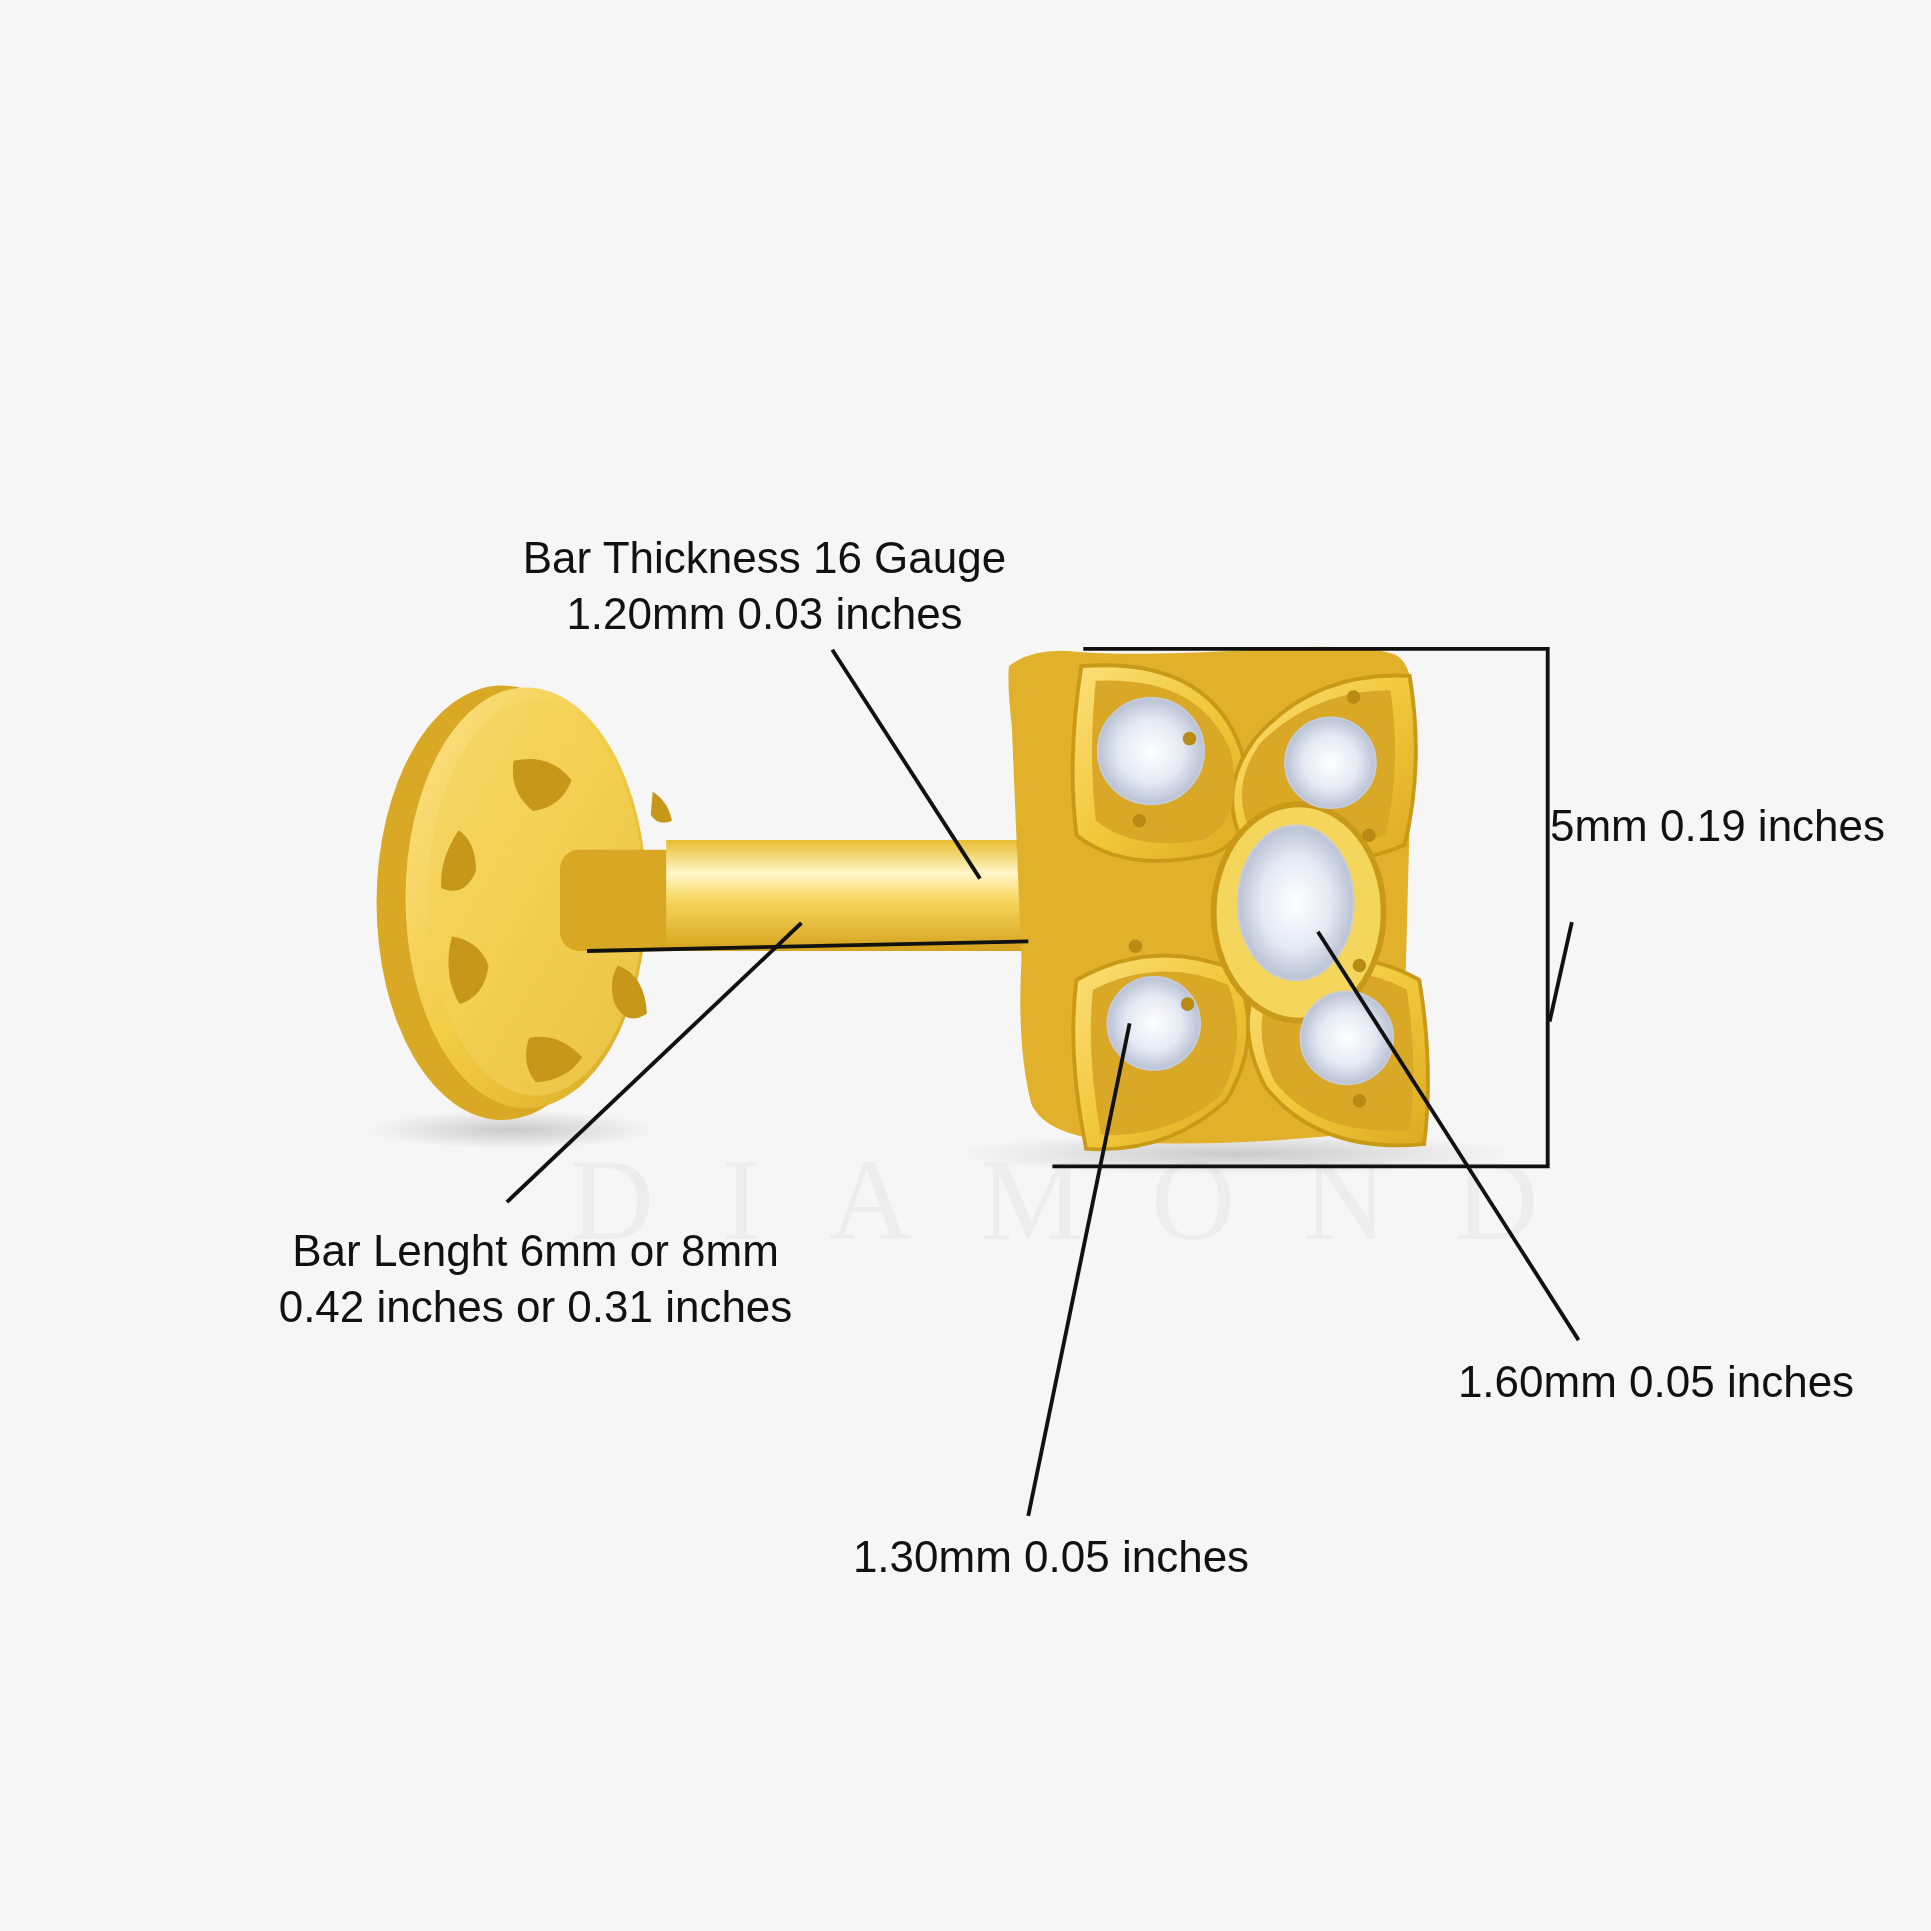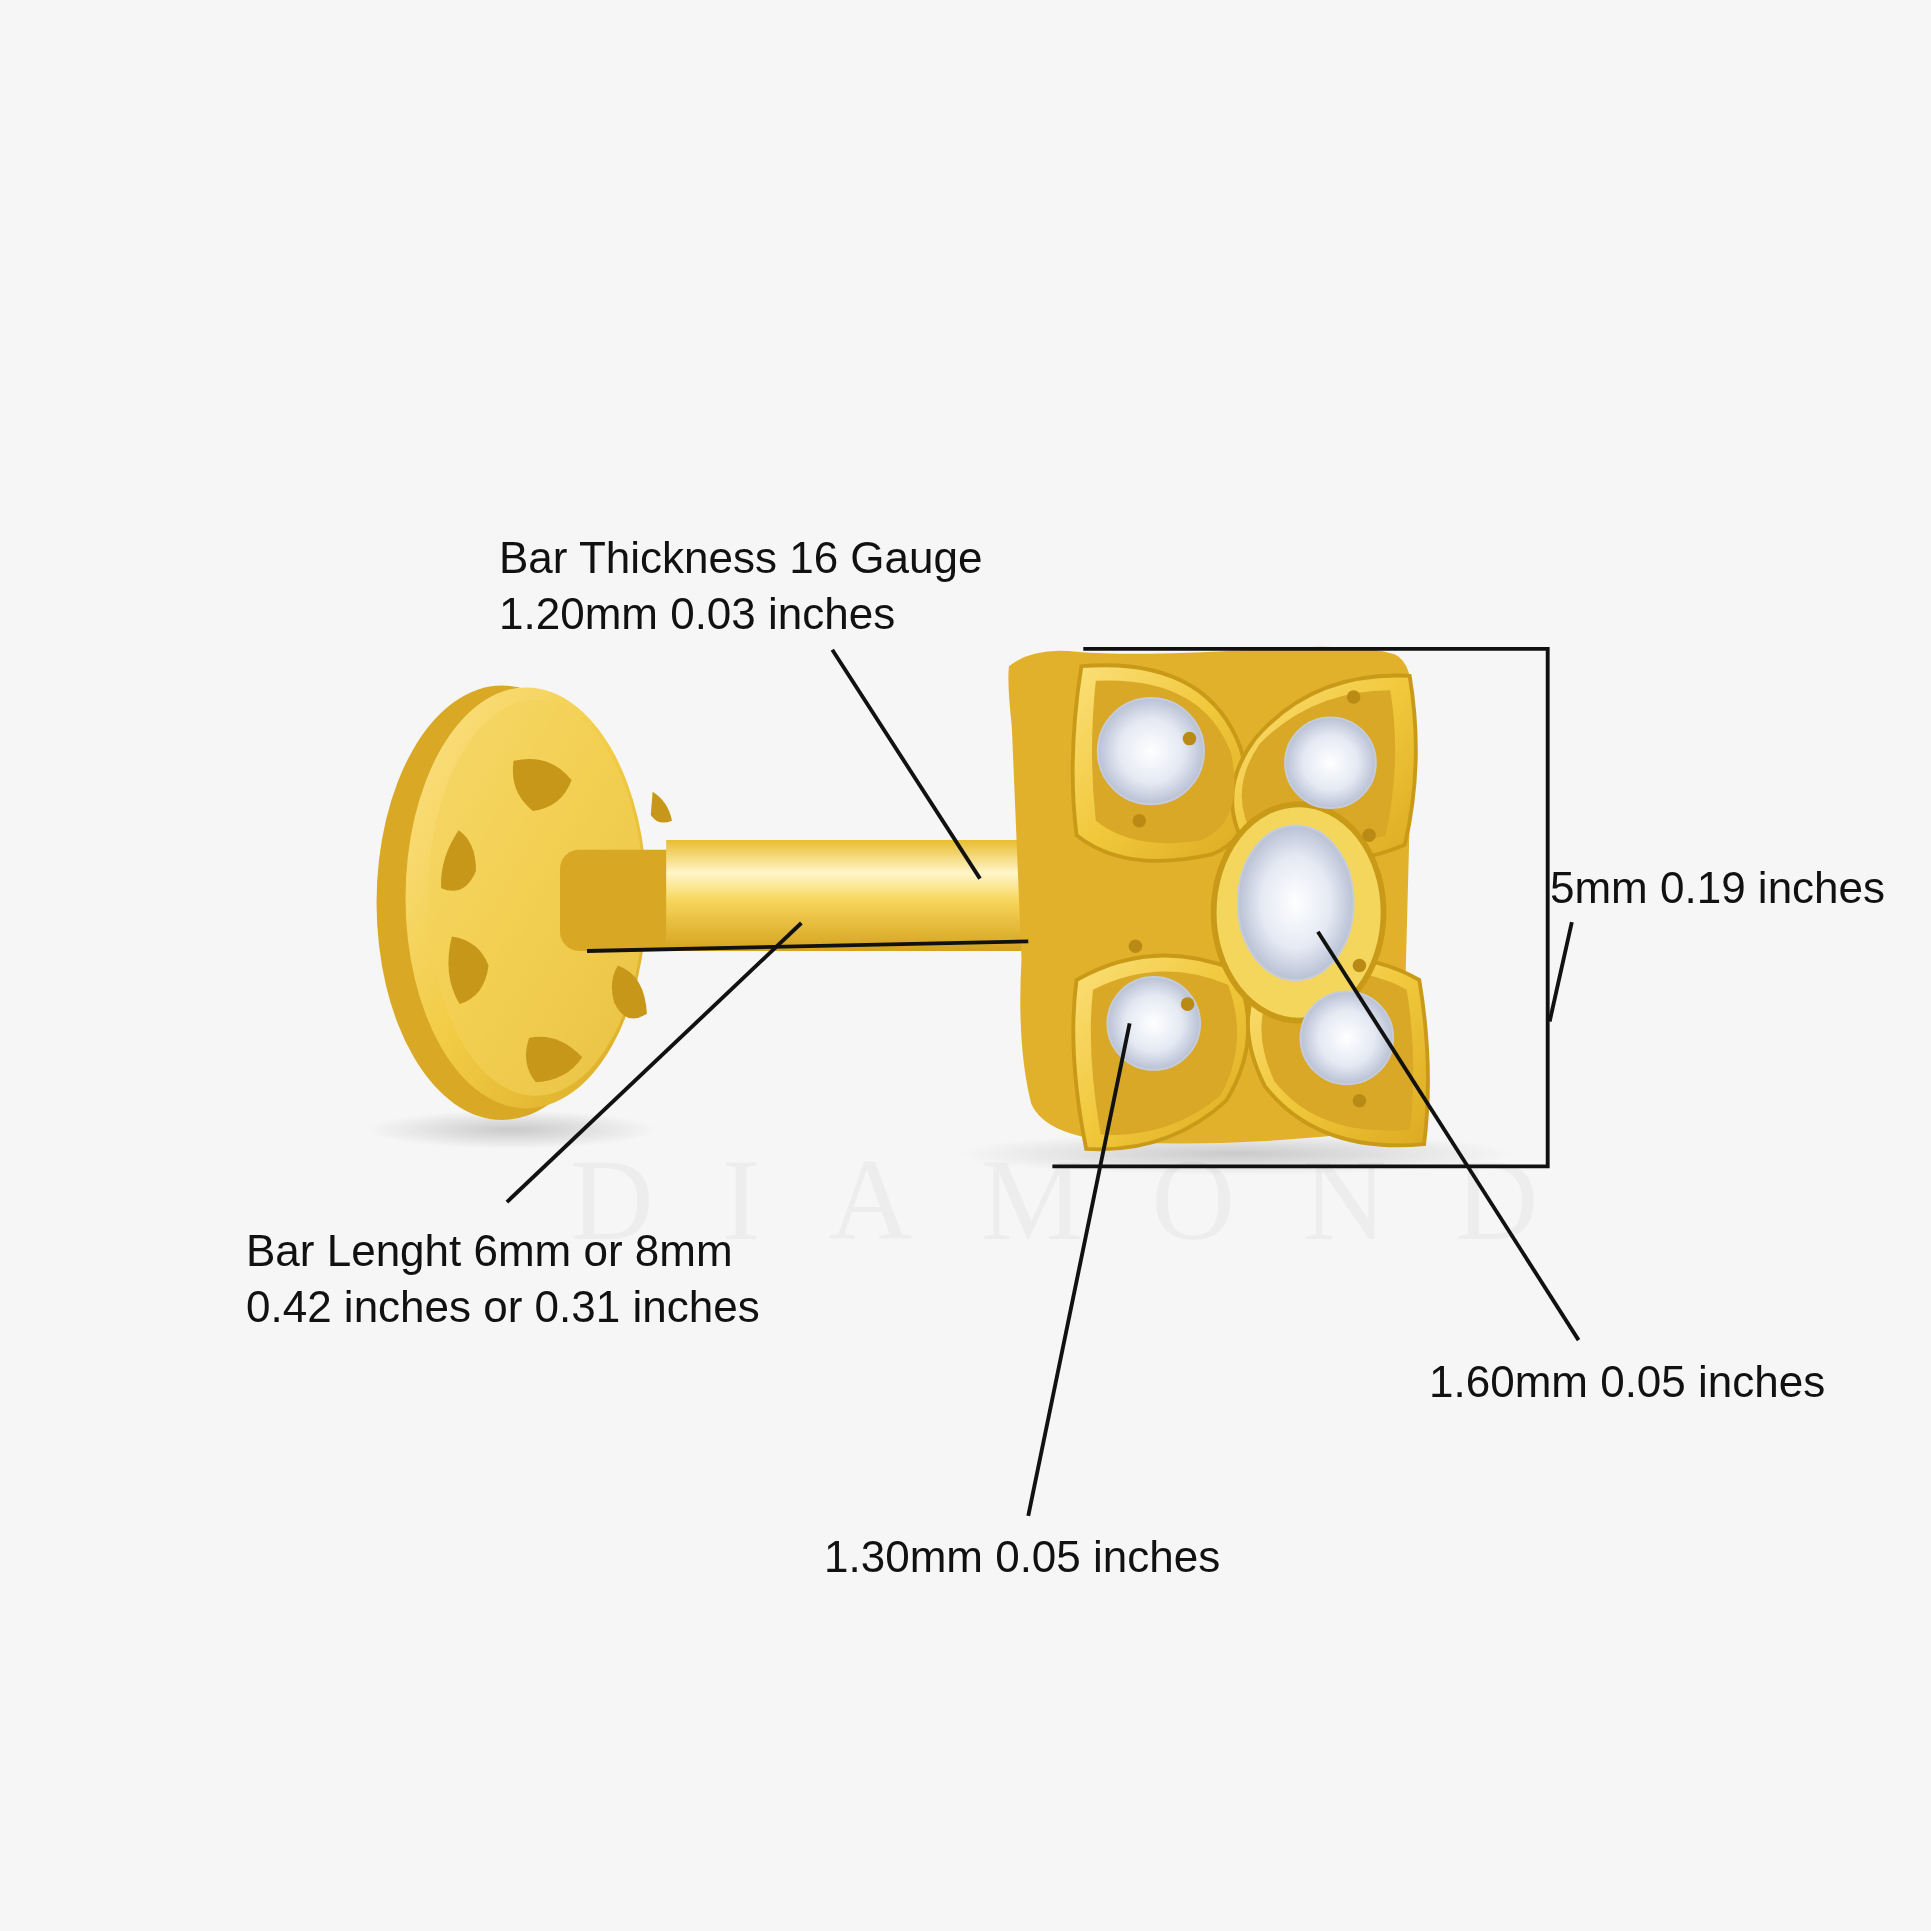--- a/index.html
+++ b/index.html
@@ -9,20 +9,21 @@
       position: relative;
       overflow: hidden;
       font-family: "Liberation Sans", sans-serif;
       color: #111111;
     }
     .canvas { position: absolute; left: 0; top: 0; width: 1931px; height: 1931px; }
     .label {
       position: absolute;
       font-size: 44px;
       line-height: 56px;
+      text-align: center;
       white-space: nowrap;
       color: #111111;
     }
     .label span { display: block; }
     .watermark {
       position: absolute;
       left: 570px; top: 1134px;
       font-size: 116px;
       letter-spacing: 68px;
       color: rgba(0,0,0,0.035);
@@ -134,21 +135,21 @@
 <div class="label" style="left:499px; top:530px; width:531px;">
   <span>Bar Thickness 16 Gauge</span>
   <span>1.20mm 0.03 inches</span>
 </div>
 
 <div class="label" style="left:246px; top:1223px; width:579px;">
   <span>Bar Lenght 6mm or 8mm</span>
   <span>0.42 inches or 0.31 inches</span>
 </div>
 
-<div class="label" style="left:1550px; top:860px; text-align:left;">
+<div class="label" style="left:1550px; top:798px; text-align:left;">
   <span>5mm 0.19 inches</span>
 </div>
 
 <div class="label" style="left:1429px; top:1354px; width:454px;">
   <span>1.60mm 0.05 inches</span>
 </div>
 
 <div class="label" style="left:824px; top:1529px; width:454px;">
   <span>1.30mm 0.05 inches</span>
 </div>

